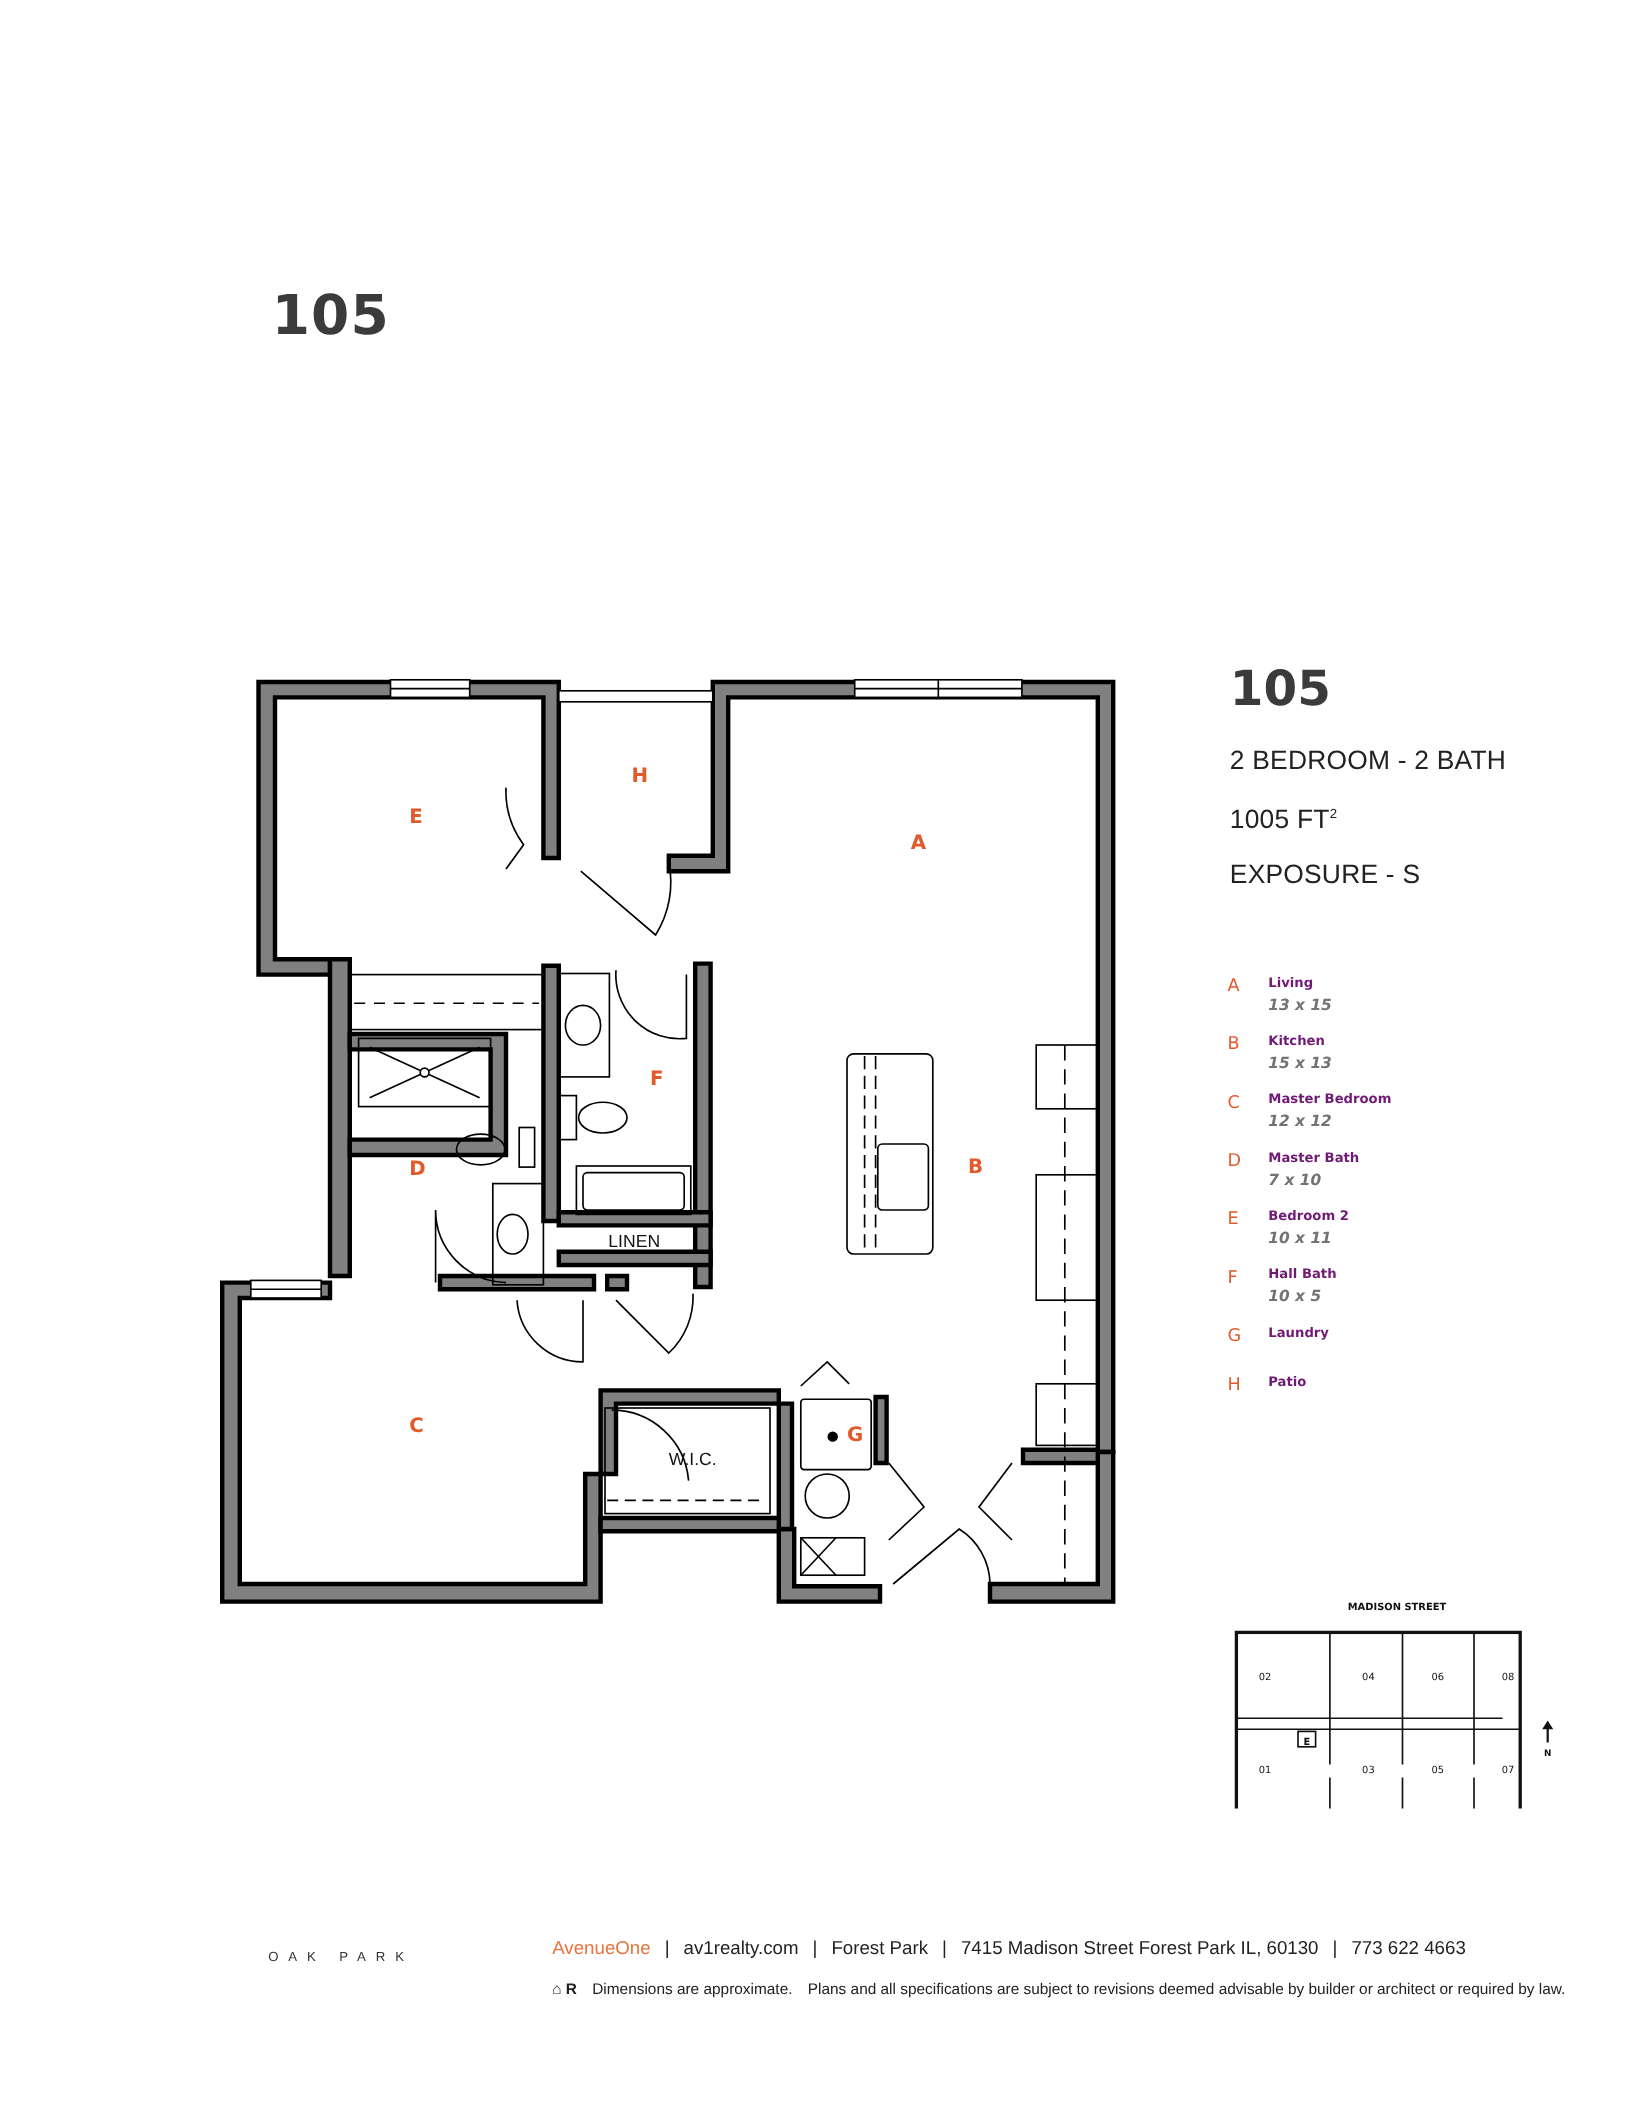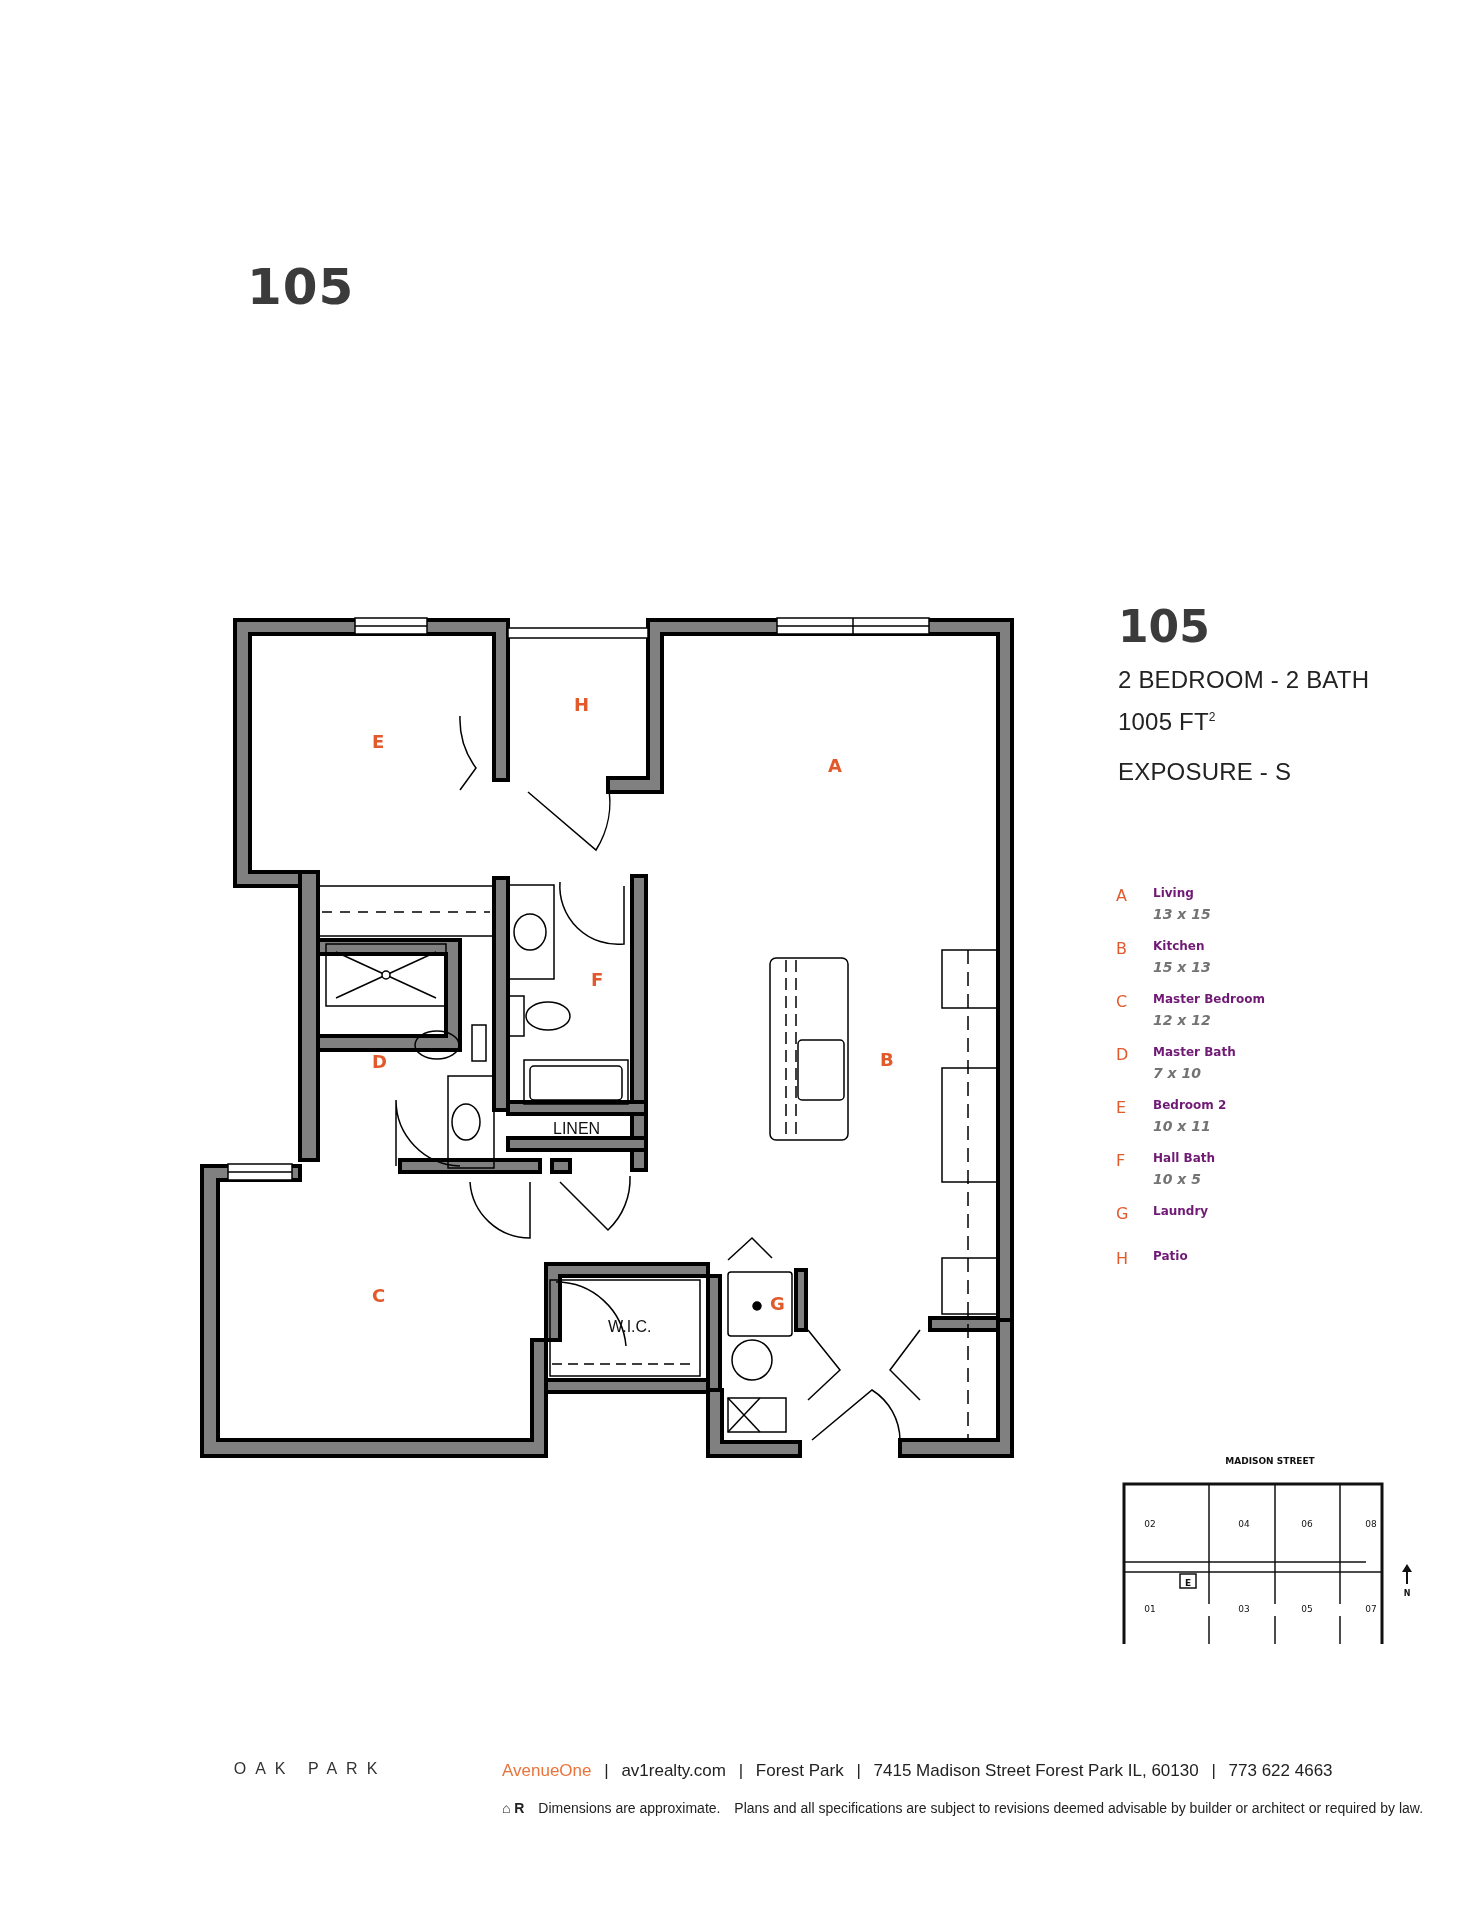--- a/index.html
+++ b/index.html
@@ -1,32 +1,32 @@
 <!DOCTYPE html>
 <html><head>
 <meta charset="utf-8">
 <style>
   html, body { margin:0; padding:0; background:#ffffff; }
   body { width:1484px; height:1920px; position:relative; overflow:hidden; font-family:"DejaVu Sans", sans-serif; color:#222; }
   .abs { position:absolute; }
   .big-title { left:247px; top:258px; font-size:50px; font-weight:bold; color:#3b3b3b; letter-spacing:1px; }
   .info { left:1118px; top:602px; width:340px; }
   .info .unit { font-size:44px; font-weight:bold; color:#3b3b3b; line-height:50px; }
-  .info .line { font-family:"Liberation Sans", sans-serif; font-size:24px; color:#222; margin-top:14px; letter-spacing:0.2px; }
+  .info .line { font-family:"Liberation Sans", sans-serif; font-size:24px; color:#222; margin-top:26px; letter-spacing:0.2px; }
   .info .line sup { font-size:12px; }
   .info .exposure { margin-top:22px; }
   .legend { left:1116px; top:886px; width:300px; }
   .legend .item { position:relative; height:53px; }
   .legend .letter { position:absolute; left:0; top:0; font-size:16px; color:#e25a2c; font-family:"DejaVu Sans", sans-serif; }
   .legend .name { position:absolute; left:37px; top:0; font-size:12px; font-weight:bold; color:#701a75; }
   .legend .dims { position:absolute; left:37px; top:20px; font-size:14px; font-weight:bold; font-style:italic; color:#737373;text-align:center; }
   .keyplan { left:1118px; top:1444px; }
   .footer-brand { left:140px; top:1752px; width:340px; text-align:center; }
   .footer-brand .script { font-family:"DejaVu Serif", serif; font-style:italic; font-size:40px; color:#222; letter-spacing:3px; }
-  .footer-brand .sub { font-family:"Liberation Sans", sans-serif; font-size:16px; letter-spacing:9px; color:#333; margin-top:8px; }
+  .footer-brand .sub { font-family:"Liberation Sans", sans-serif; font-size:12px; letter-spacing:9px; color:#333; margin-top:20px; }
   .footer-contact { left:502px; top:1761px; font-family:"Liberation Sans", sans-serif; font-size:17px; color:#222; white-space:nowrap; }
   .footer-contact .brand { color:#e8743b;margin-top:16px; }
   .footer-contact .sep { margin:0 8px; }
   .footer-disc { left:502px; top:1800px; font-family:"Liberation Sans", sans-serif; font-size:14px; color:#222; white-space:nowrap; }
   .footer-disc .eho { font-weight:bold; margin-right:10px; }
   .plan { left:0; top:0; }
   .plan text.room { font-family:"DejaVu Sans", sans-serif; font-size:18px; fill:#e25a2c; font-weight:bold; }
   .plan text.lbl { font-family:"Liberation Sans", sans-serif; font-size:16px; fill:#111; }
 </style>
 </head>

